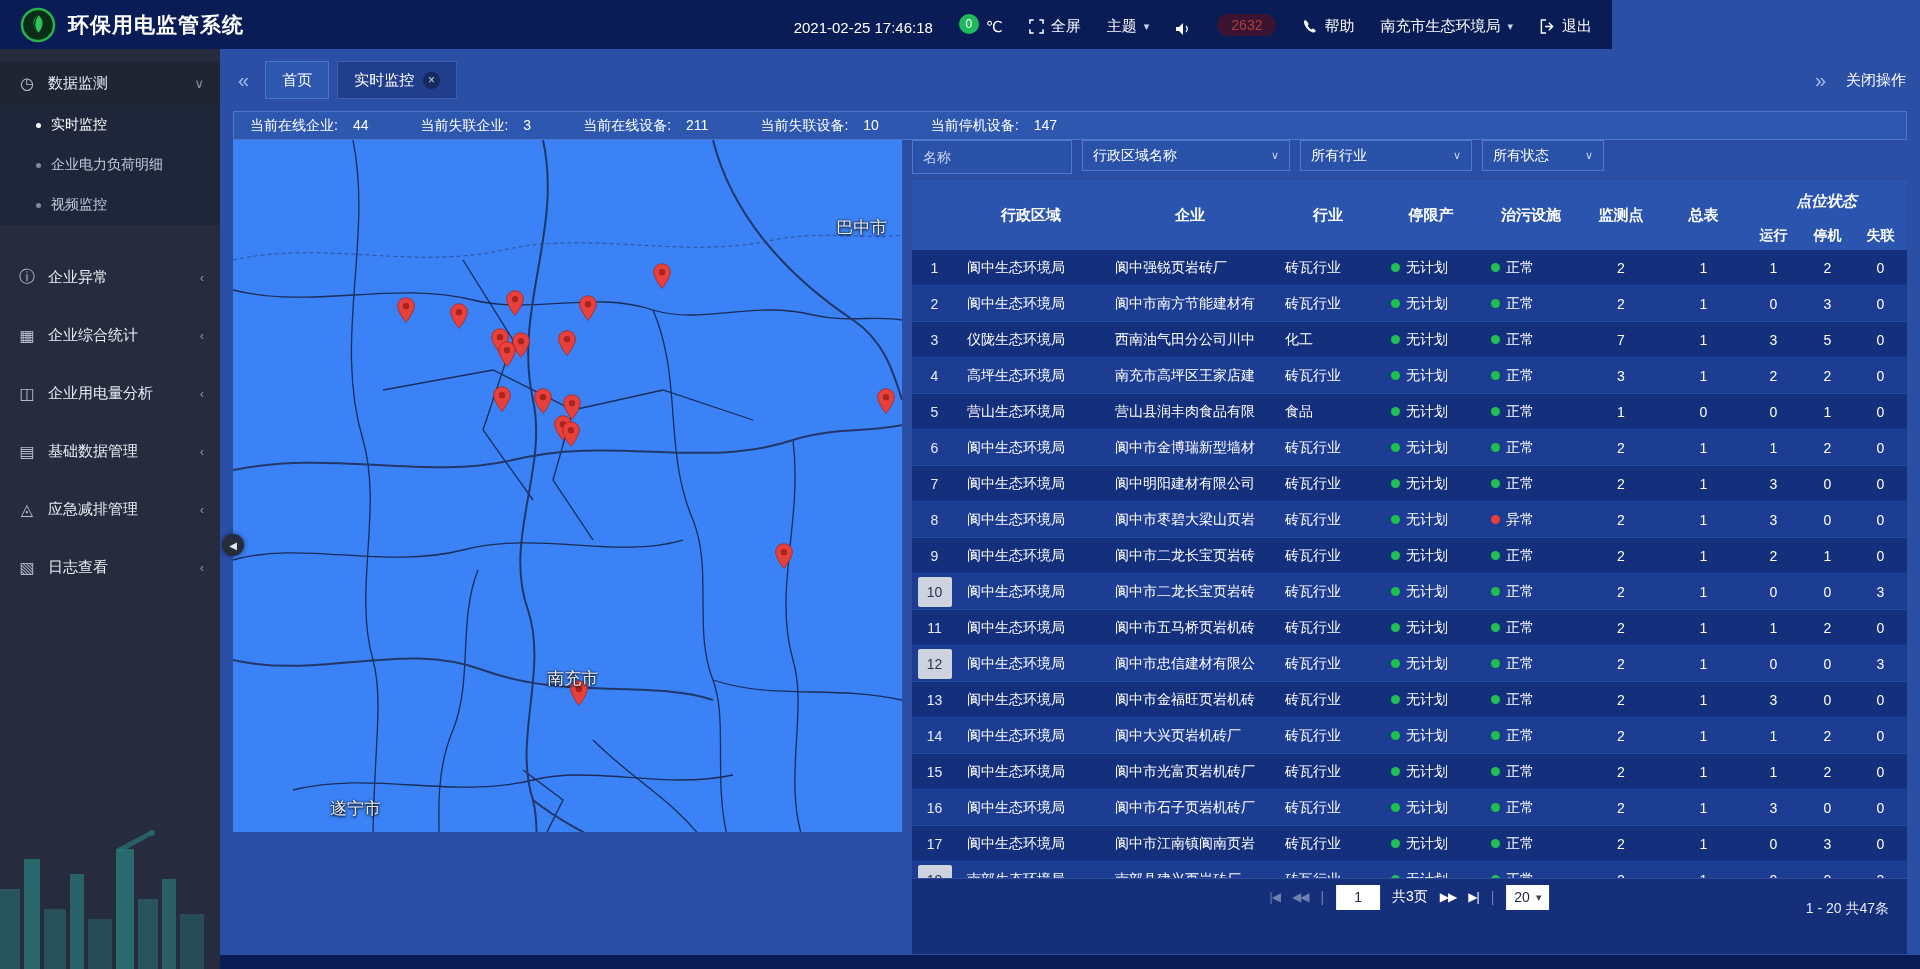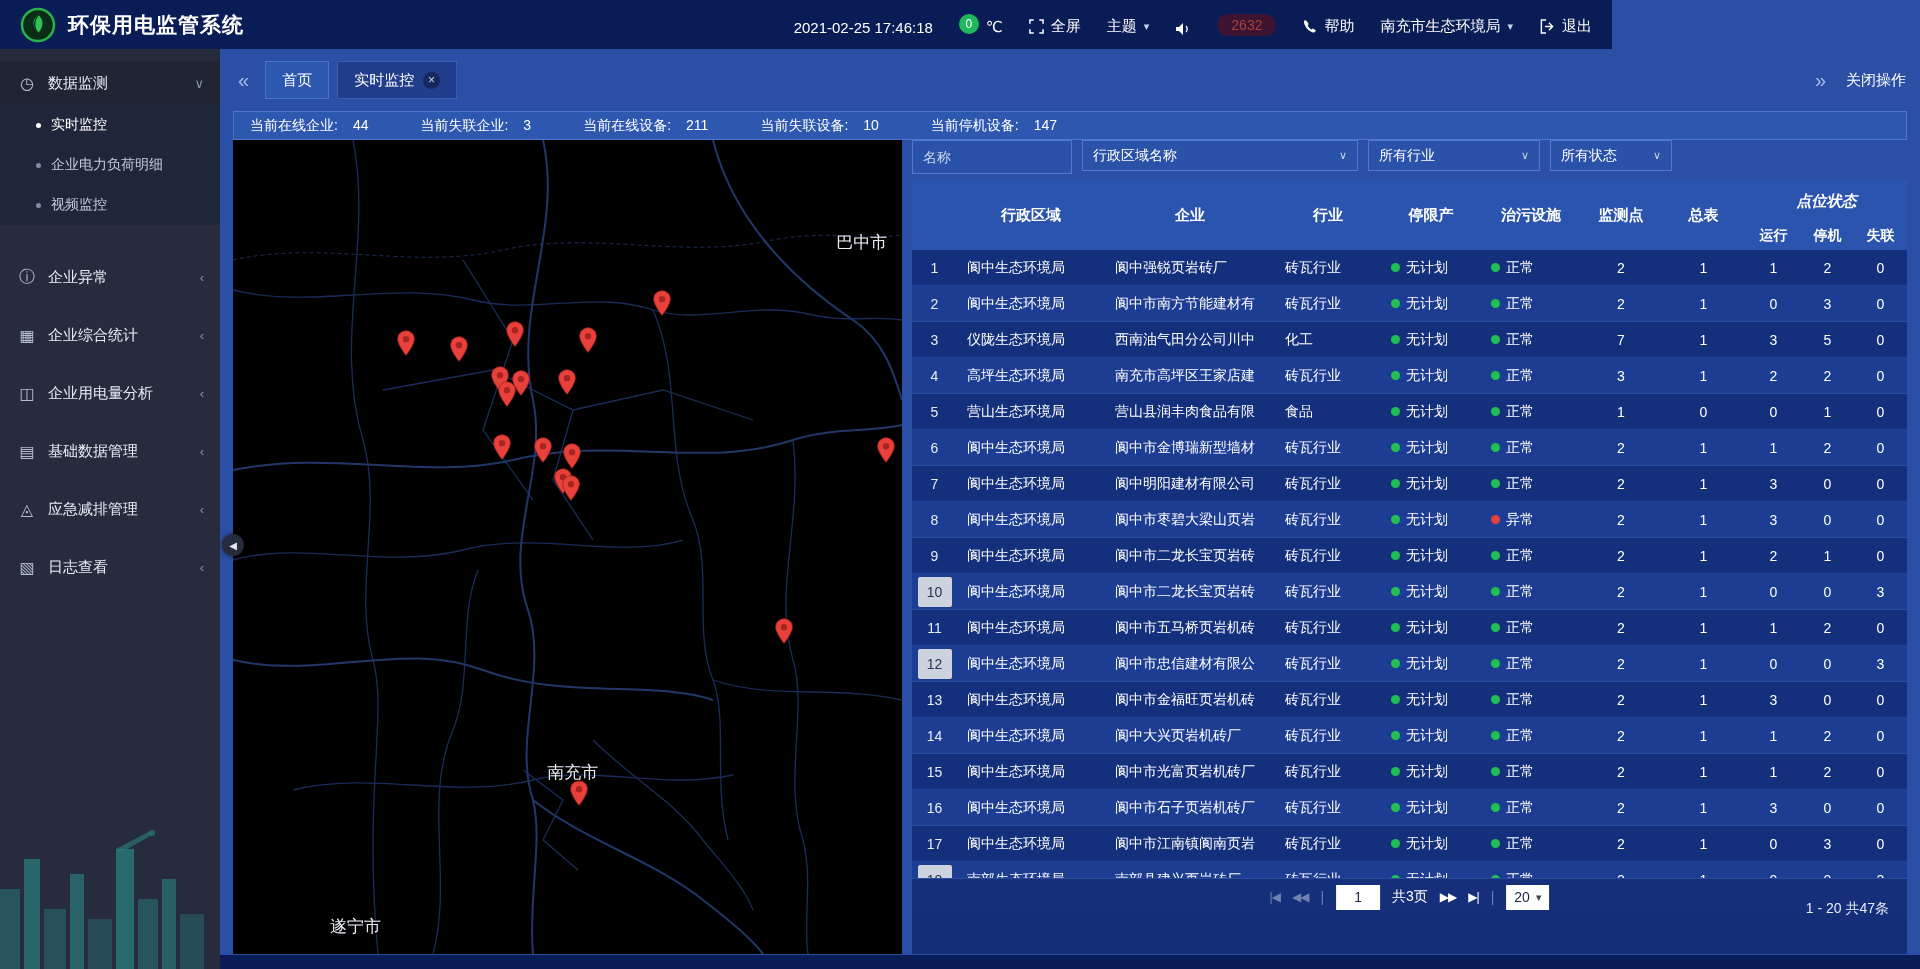--- a/index.html
+++ b/index.html
@@ -57,39 +57,39 @@
 
   
   .stats-bar { margin:0 13px; height:29px; background:#2e57b0; border:1px solid #4c77cc;
     display:flex; align-items:center; padding:0 16px; gap:52px; font-size:14px; }
   .stat-item { display:flex; gap:15px; white-space:nowrap; }
 
   
   .content { position:relative; display:flex; padding:0 13px; height:814px; }
 
   
-  .map-panel { position:relative; width:669px; height:814px; background:#000000;
+  .map-panel { position:relative; width:669px; height:692px; background:#3b82f6;
     overflow:hidden; flex:0 0 auto; }
   .map-roads { position:absolute; left:0; top:0; width:669px; height:814px; }
   .map-pin { position:absolute; width:19px; height:27px; transform:translate(-50%,-100%); cursor:pointer; }
   .city-label { position:absolute; transform:translate(-50%,-50%); font-size:17px; color:#e9edf6;
     text-shadow:0 1px 3px #000, 0 0 2px #000; white-space:nowrap; }
   .map-collapse { position:absolute; left:2px; top:394px; width:22px; height:22px; border-radius:50%;
     background:#262c3b; color:#e2e7f0; display:flex; align-items:center; justify-content:center;
     font-size:10px; z-index:10; cursor:pointer; box-shadow:0 0 5px rgba(0,0,0,.55); }
 
   
   .right-panel { flex:1; margin-left:10px; display:flex; flex-direction:column; min-width:0; }
   .filters { display:flex; gap:10px; height:31px; margin-bottom:9px; flex:0 0 auto; }
   .filter-input { width:160px; background:#2a52a8; border:1px solid #5379cd; color:#fff;
     padding:16px 10px; font-size:14px; outline:none; }
   .filter-input::placeholder { color:#c9d6f0; }
   .filter-select { display:flex; align-items:center; justify-content:space-between; padding:0 10px;
     background:#2a52a8; border:1px solid #5379cd; font-size:14px; cursor:pointer; }
-  .w-region { width:276px; } .w-industry { width:172px; } .w-status { width:122px;text-align:right; }
+  .w-region { width:208px; } .w-industry { width:172px; } .w-status { width:122px;text-align:right; }
 
   
   .table-wrap { --cols:45px 148px 170px 106px 100px 100px 80px 85px 55px 53px 53px;
     flex:1; display:flex; flex-direction:column; overflow:hidden; background:#142e78; }
   .thead { display:grid; grid-template-columns:var(--cols); grid-template-rows:42px 28px;
     background:#2b54ae; flex:0 0 auto; }
   .th { display:flex; align-items:center; justify-content:center; font-weight:bold;
     font-size:15px; color:#fff; }
   .th.span2 { grid-row:1 / 3; }
   .th.group { grid-column:9 / 12; grid-row:1; font-style:italic; }

